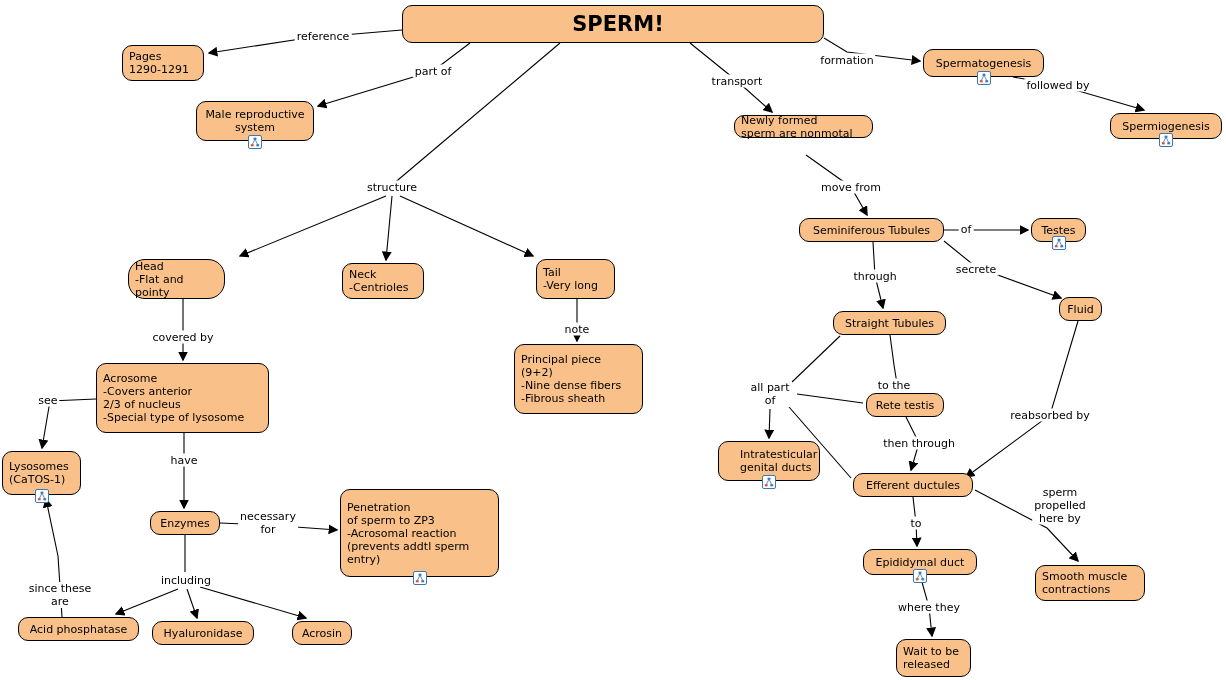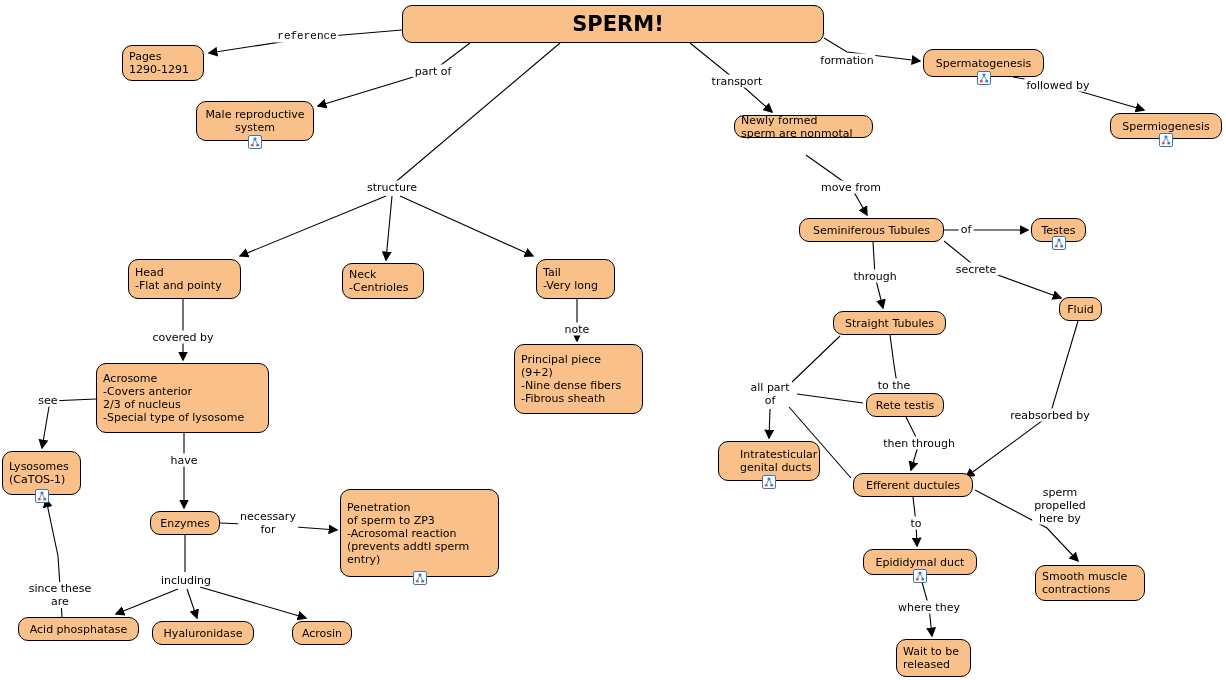--- a/index.html
+++ b/index.html
@@ -135,21 +135,21 @@
         <path d="M6 2.5 L2.8 9 M6 2.5 L9.2 9" stroke="#3a77b5" stroke-width="1" fill="none"></path>
         <rect x="4.3" y="0.8" width="3.4" height="2.6" fill="#3a77b5"></rect>
         <rect x="1" y="8.6" width="3.4" height="2.6" fill="#d94f3c"></rect>
         <rect x="7.6" y="8.6" width="3.4" height="2.6" fill="#3a77b5"></rect>
       </svg>
     </span>
     <div class="node left" style="left: 1035px; top: 565px; width: 110px; height: 36px;">Smooth muscle
 contractions</div>
     <div class="node left" style="left: 896px; top: 639px; width: 75px; height: 38px;">Wait to be
 released</div>
-    <div class="node left" style="left: 128px; top: 259px; width: 113px; height: 40px;">Head
+    <div class="node left" style="left: 128px; top: 259px; width: 97px; height: 40px; border-radius: 17px;">Head
 -Flat and pointy</div>
     <div class="node left" style="left: 342px; top: 263px; width: 82px; height: 36px;">Neck
 -Centrioles</div>
     <div class="node left" style="left: 536px; top: 259px; width: 79px; height: 40px;">Tail
 -Very long</div>
     <div class="node left" style="left: 514px; top: 344px; width: 129px; height: 70px;">Principal piece
 (9+2)
 -Nine dense fibers
 -Fibrous sheath</div>
     <div class="node left" style="left: 96px; top: 363px; width: 173px; height: 70px;">Acrosome
@@ -176,21 +176,21 @@
       <svg viewBox="0 0 12 12" width="10" height="10">
         <path d="M6 2.5 L2.8 9 M6 2.5 L9.2 9" stroke="#3a77b5" stroke-width="1" fill="none"></path>
         <rect x="4.3" y="0.8" width="3.4" height="2.6" fill="#3a77b5"></rect>
         <rect x="1" y="8.6" width="3.4" height="2.6" fill="#d94f3c"></rect>
         <rect x="7.6" y="8.6" width="3.4" height="2.6" fill="#3a77b5"></rect>
       </svg>
     </span>
     <div class="node" style="left: 18px; top: 617px; width: 121px; height: 24px;">Acid phosphatase</div>
     <div class="node" style="left: 152px; top: 621px; width: 102px; height: 24px;">Hyaluronidase</div>
     <div class="node" style="left: 292px; top: 621px; width: 60px; height: 24px;">Acrosin</div>
-    <div class="link-label" style="left: 307px; top: 36px; font-family: Liberation Mono, monospace;">reference</div>
+    <div class="link-label" style="left: 323px; top: 36px;">reference</div>
     <div class="link-label" style="left: 433px; top: 71px;">part of</div>
     <div class="link-label" style="left: 847px; top: 52px; margin-top: 8px;">formation</div>
     <div class="link-label" style="left: 1058px; top: 85px;">followed by</div>
     <div class="link-label" style="left: 737px; top: 81px;">transport</div>
     <div class="link-label" style="left: 392px; top: 187px;">structure</div>
     <div class="link-label" style="left: 851px; top: 187px;">move from</div>
     <div class="link-label" style="left: 966px; top: 229px;">of</div>
     <div class="link-label" style="left: 976px; top: 269px;">secrete</div>
     <div class="link-label" style="left: 875px; top: 276px;">through</div>
     <div class="link-label" style="left: 894px; top: 385px;">to the</div>

